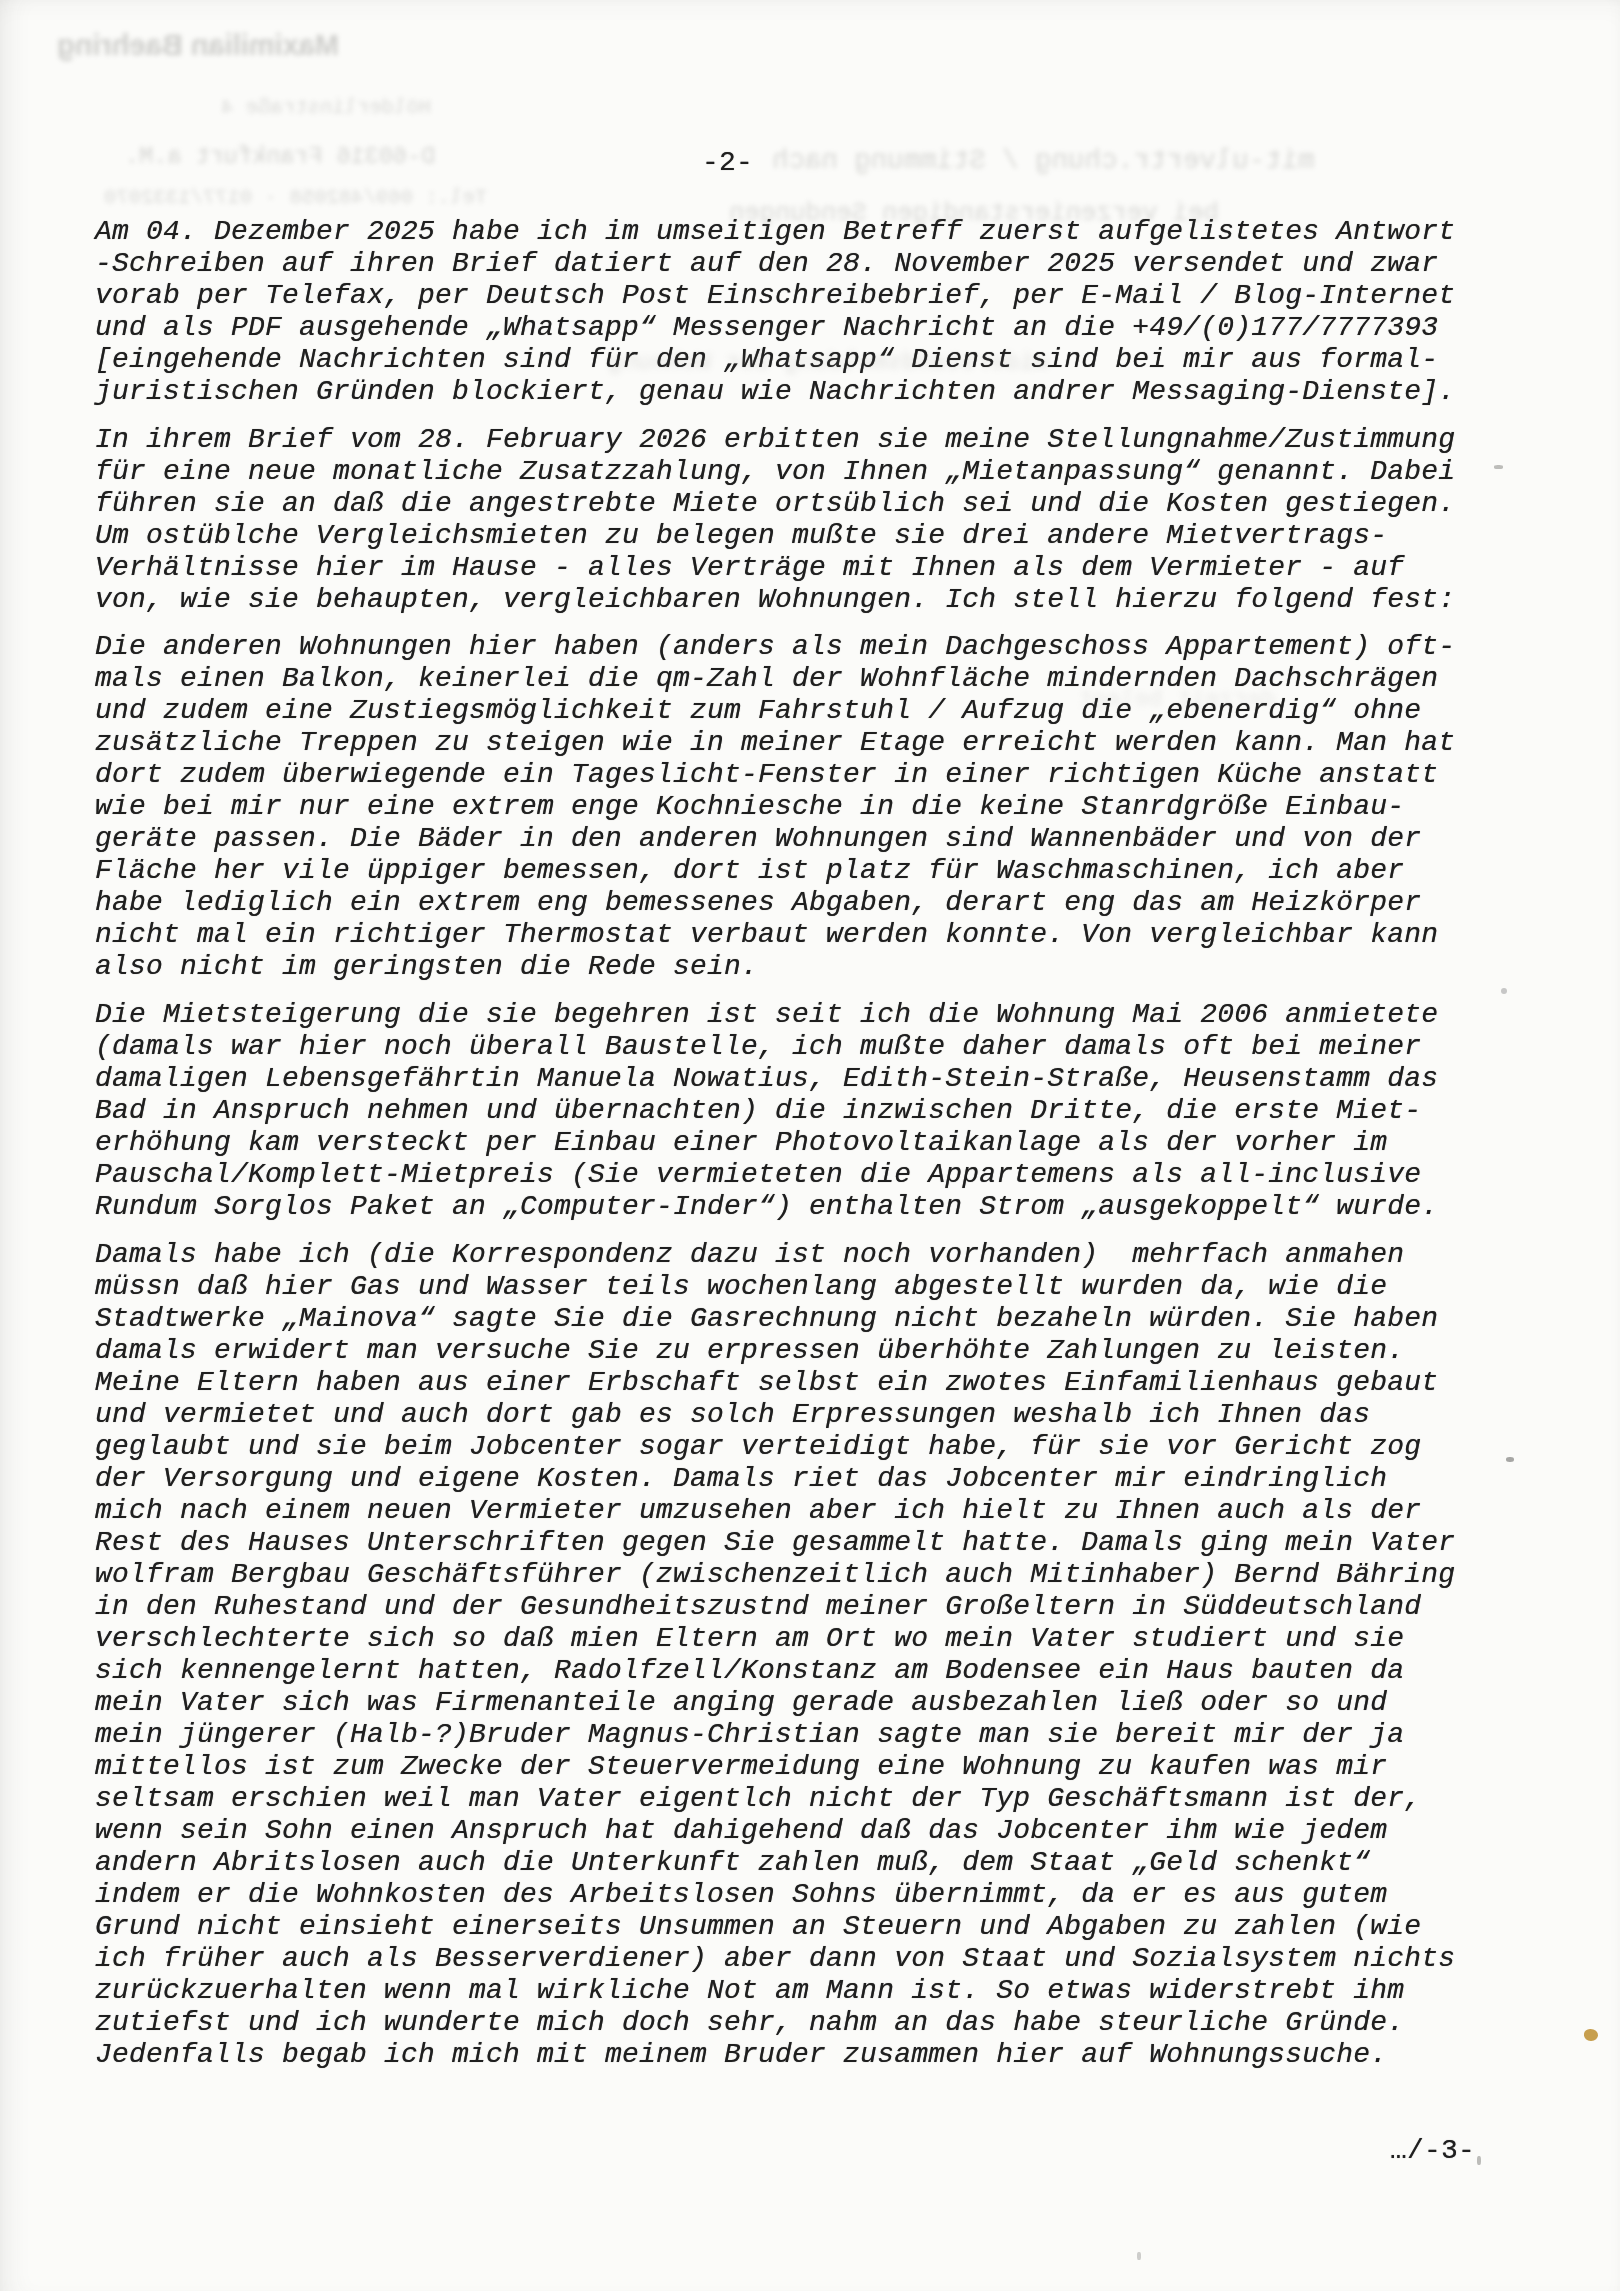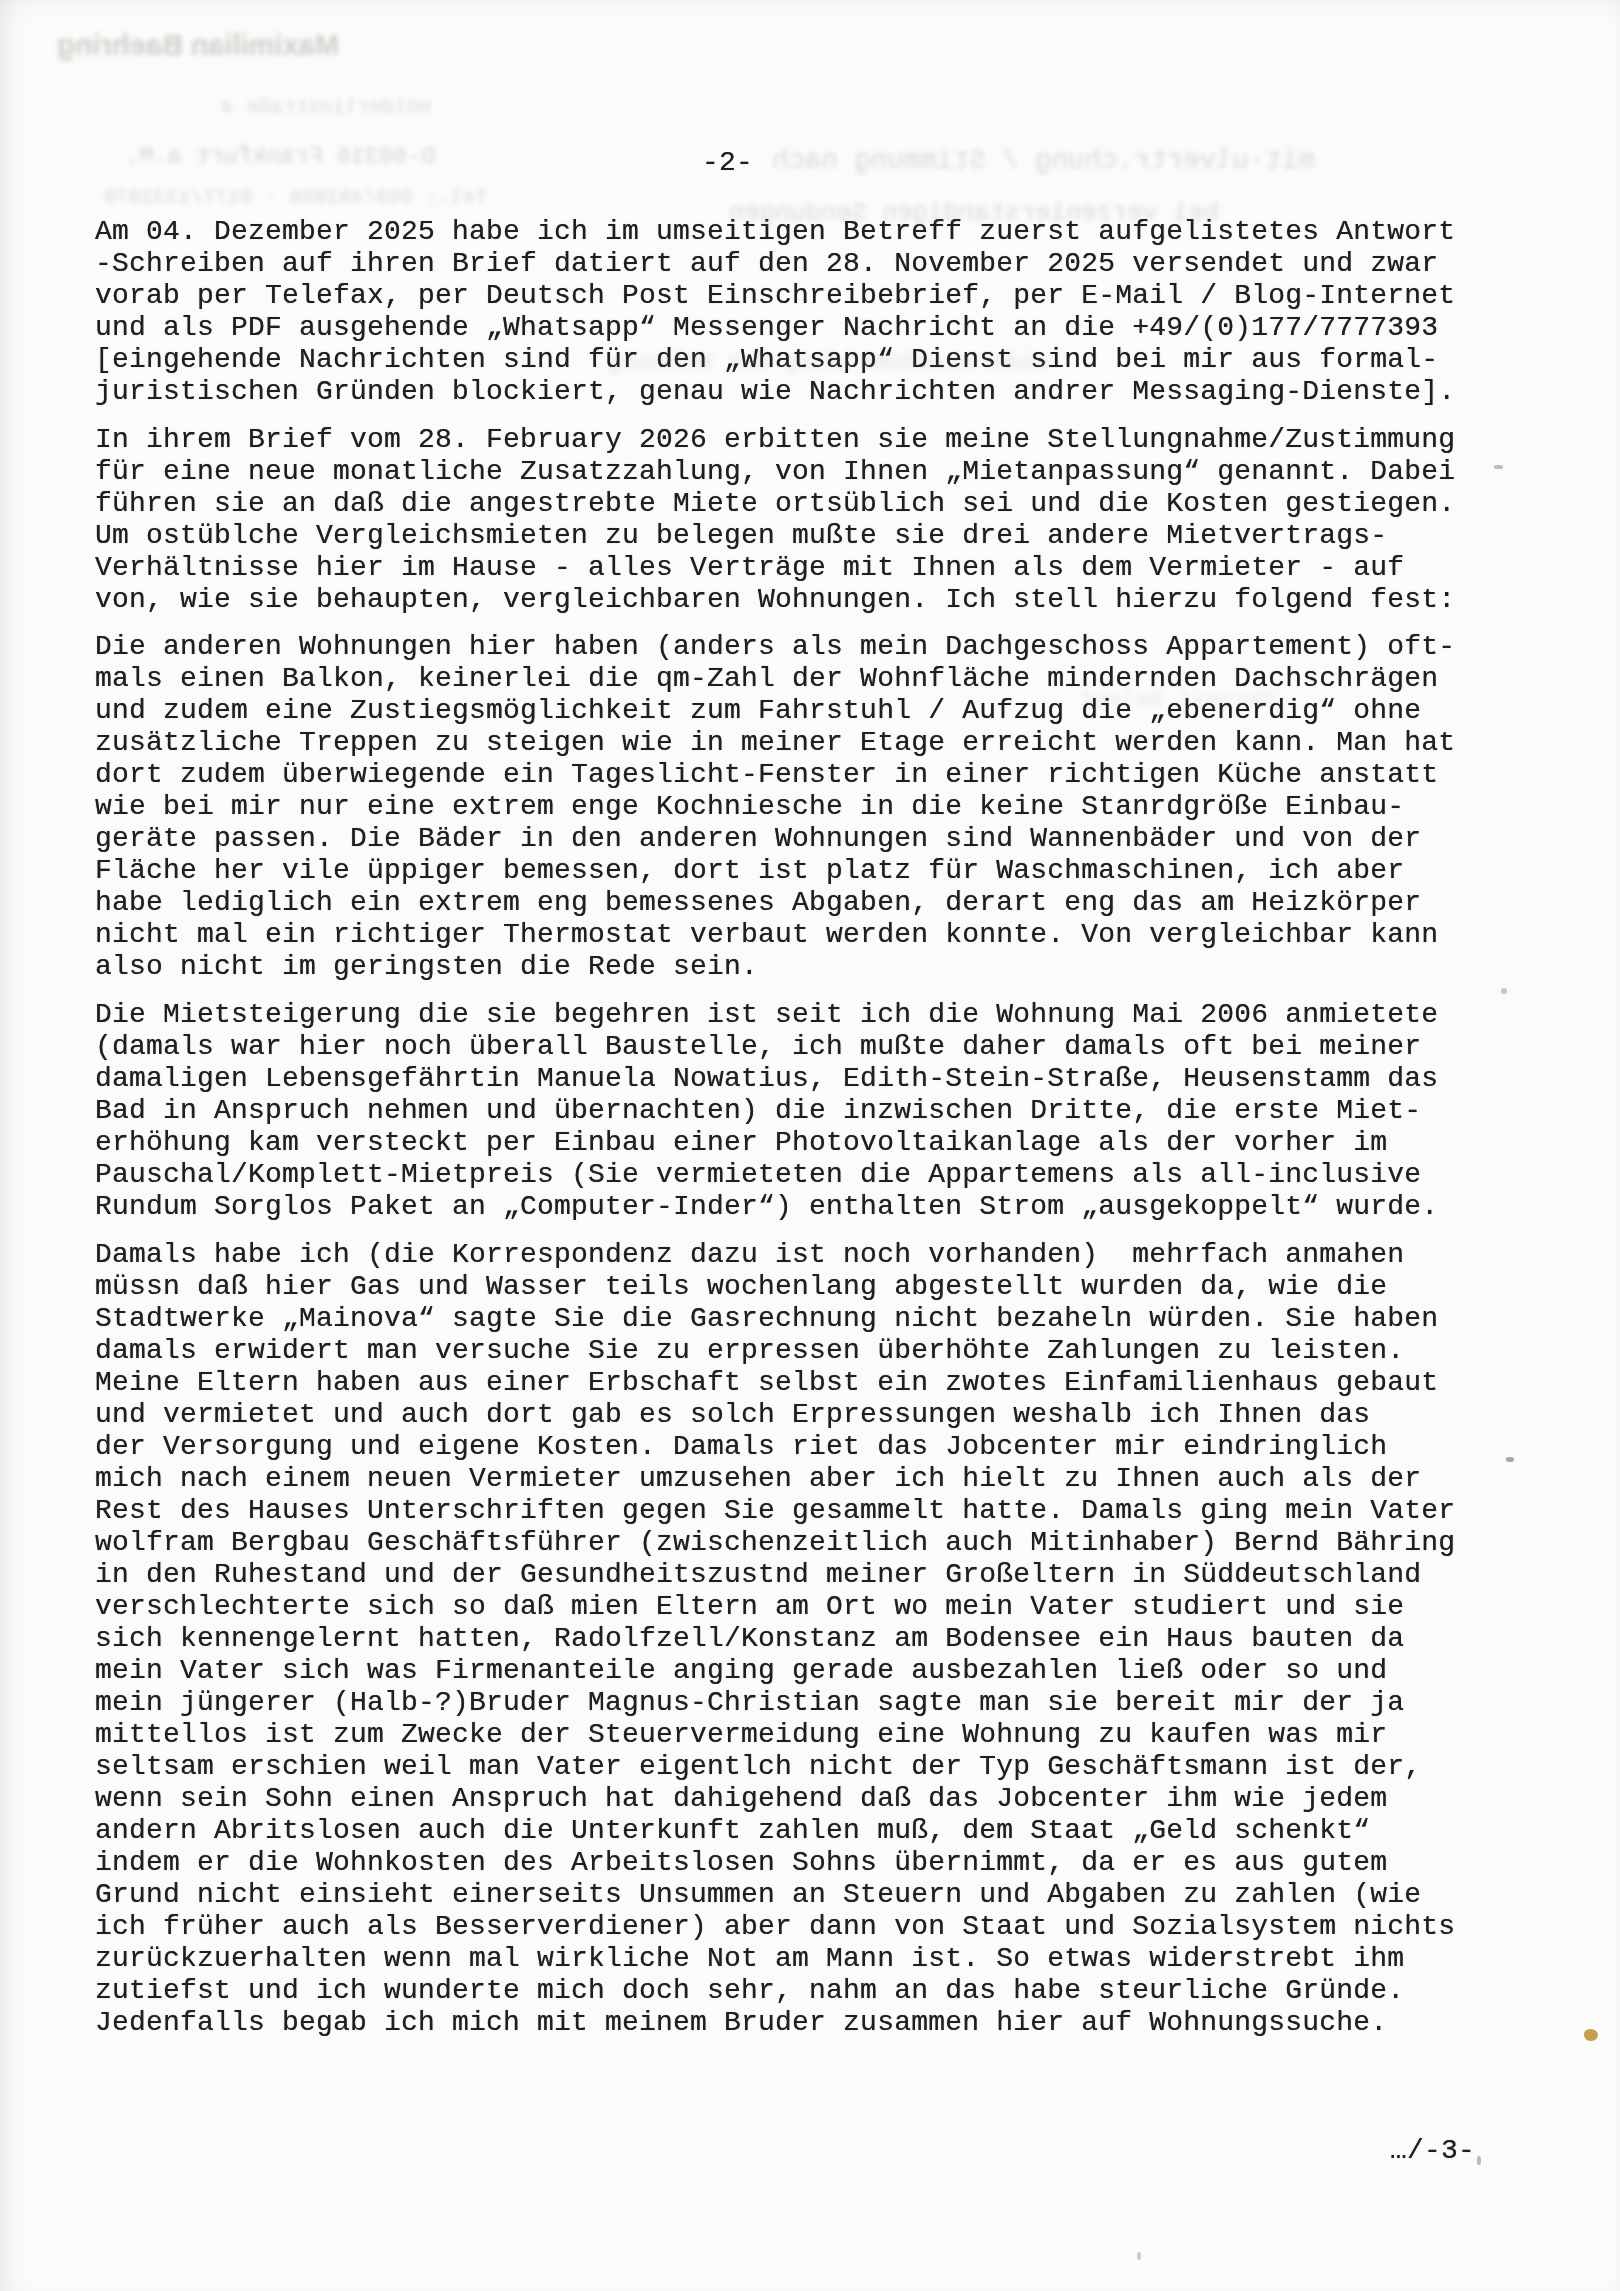--- a/index.html
+++ b/index.html
@@ -25,20 +25,21 @@
     white-space:pre;
   }
   .textbody{
     position:absolute;left:95px;top:216px;
     font-size:28px;letter-spacing:0.2px;
   }
   .para{margin:0 0 15.7px 0;}
   .line{
     white-space:pre;height:32px;line-height:32px;
     text-shadow:0 0 0.7px rgba(25,25,25,.72);
+    font-style:italic;
   }
   .line.italic{}
   .footer{
     position:absolute;left:1390px;top:2135px;
     font-size:28px;letter-spacing:0.2px;
     text-shadow:0 0 0.7px rgba(25,25,25,.75);
     white-space:pre;
   }
   .bleed{
     position:absolute;
@@ -97,20 +98,21 @@
         <div class="line">Pauschal/Komplett-Mietpreis (Sie vermieteten die Appartemens als all-inclusive</div>
         <div class="line">Rundum Sorglos Paket an „Computer-Inder“) enthalten Strom „ausgekoppelt“ wurde.</div>
       </div>
       <div class="para">
         <div class="line">Damals habe ich (die Korrespondenz dazu ist noch vorhanden)  mehrfach anmahen</div>
         <div class="line">müssn daß hier Gas und Wasser teils wochenlang abgestellt wurden da, wie die</div>
         <div class="line">Stadtwerke „Mainova“ sagte Sie die Gasrechnung nicht bezaheln würden. Sie haben</div>
         <div class="line">damals erwidert man versuche Sie zu erpressen überhöhte Zahlungen zu leisten.</div>
         <div class="line">Meine Eltern haben aus einer Erbschaft selbst ein zwotes Einfamilienhaus gebaut</div>
         <div class="line">und vermietet und auch dort gab es solch Erpressungen weshalb ich Ihnen das</div>
+        <div class="line">geglaubt und sie beim Jobcenter sogar verteidigt habe, für sie vor Gericht zog</div>
         <div class="line">der Versorgung und eigene Kosten. Damals riet das Jobcenter mir eindringlich</div>
         <div class="line">mich nach einem neuen Vermieter umzusehen aber ich hielt zu Ihnen auch als der</div>
         <div class="line">Rest des Hauses Unterschriften gegen Sie gesammelt hatte. Damals ging mein Vater</div>
         <div class="line">wolfram Bergbau Geschäftsführer (zwischenzeitlich auch Mitinhaber) Bernd Bähring</div>
         <div class="line">in den Ruhestand und der Gesundheitszustnd meiner Großeltern in Süddeutschland</div>
         <div class="line">verschlechterte sich so daß mien Eltern am Ort wo mein Vater studiert und sie</div>
         <div class="line">sich kennengelernt hatten, Radolfzell/Konstanz am Bodensee ein Haus bauten da</div>
         <div class="line">mein Vater sich was Firmenanteile anging gerade ausbezahlen ließ oder so und</div>
         <div class="line">mein jüngerer (Halb-?)Bruder Magnus-Christian sagte man sie bereit mir der ja</div>
         <div class="line">mittellos ist zum Zwecke der Steuervermeidung eine Wohnung zu kaufen was mir</div>

